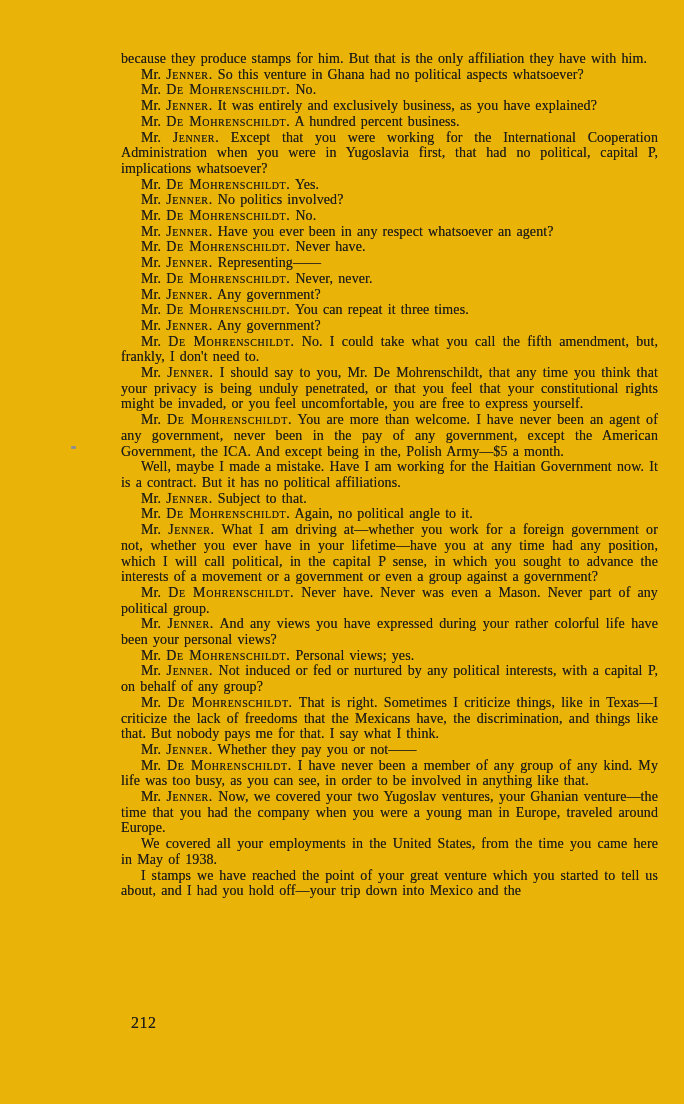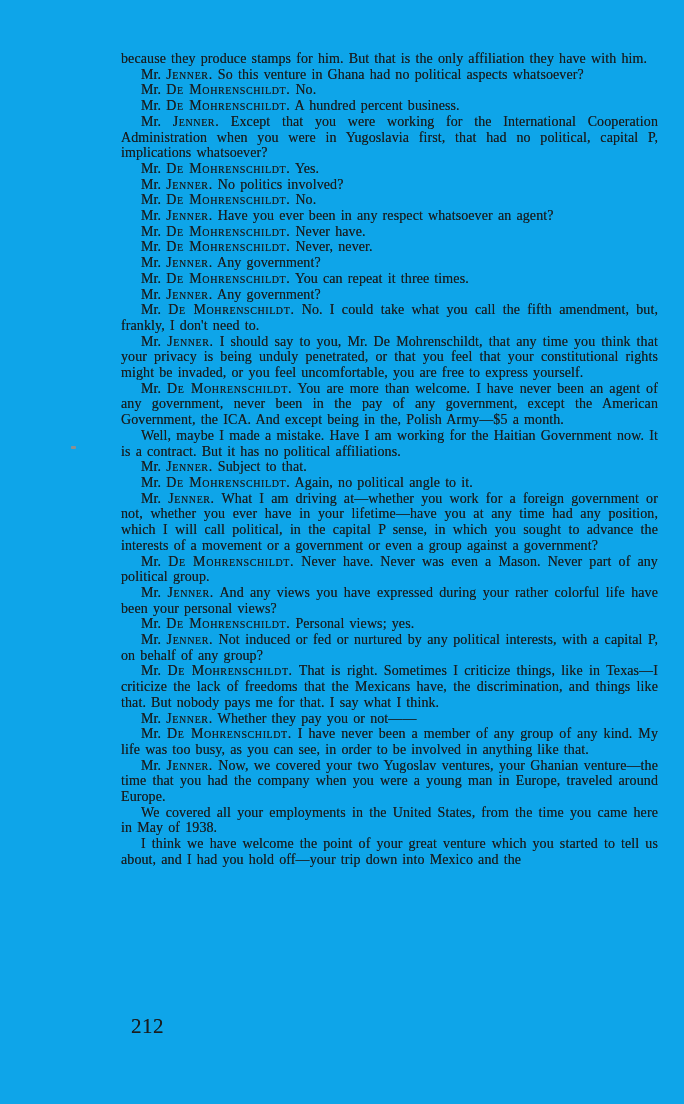--- a/index.html
+++ b/index.html
@@ -4,21 +4,21 @@
 <style>
   html, body {
     margin: 0;
     padding: 0;
     background: #ffffff;
   }
   .scan-page {
     position: relative;
     width: 684px;
     height: 1104px;
-    background: #0ea5e9;
+    background: #eab308;
     overflow: hidden;
     font-family: "Liberation Serif", "DejaVu Serif", serif;
     color: #1c1c1c;
   }
   .text-column {
     position: absolute;
     left: 121px;
     top: 51px;
     width: 537px;
     font-size: 14px;
@@ -37,21 +37,21 @@
   }
   .speaker-name {
     font-variant: small-caps;
     letter-spacing: 0.6px;
     margin-top: 20px;
   }
   .page-number {
     position: absolute;
     left: 131px;
     top: 1014px;
-    font-size: 21px;
+    font-size: 16px;
     letter-spacing: 0.5px;
     text-shadow: 0 0 0.4px rgba(0,0,0,0.55);
     font-family: Liberation Serif, serif;
   }
   .scan-speck {
     position: absolute;
     left: 71px;
     top: 446px;
     width: 5px;
     height: 3px;
@@ -60,44 +60,46 @@
   }
 </style>
 </head>
 <body>
 
 <div class="scan-page">
   <div class="text-column">
       <p class="para">because they produce stamps for him. But that is the only affiliation they have with him.</p>
       <p class="para indent"><span class="speaker-prefix">Mr. </span><span class="speaker-name">Jenner.</span> So this venture in Ghana had no political aspects whatsoever?</p>
       <p class="para indent"><span class="speaker-prefix">Mr. </span><span class="speaker-name">De Mohrenschildt.</span> No.</p>
+      <p class="para indent"><span class="speaker-prefix">Mr. </span><span class="speaker-name">Jenner.</span> It was entirely and exclusively business, as you have explained?</p>
       <p class="para indent"><span class="speaker-prefix">Mr. </span><span class="speaker-name">De Mohrenschildt.</span> A hundred percent business.</p>
       <p class="para indent"><span class="speaker-prefix">Mr. </span><span class="speaker-name">Jenner.</span> Except that you were working for the International Cooperation Administration when you were in Yugoslavia first, that had no political, capital P, implications whatsoever?</p>
       <p class="para indent"><span class="speaker-prefix">Mr. </span><span class="speaker-name">De Mohrenschildt.</span> Yes.</p>
       <p class="para indent"><span class="speaker-prefix">Mr. </span><span class="speaker-name">Jenner.</span> No politics involved?</p>
       <p class="para indent"><span class="speaker-prefix">Mr. </span><span class="speaker-name">De Mohrenschildt.</span> No.</p>
       <p class="para indent"><span class="speaker-prefix">Mr. </span><span class="speaker-name">Jenner.</span> Have you ever been in any respect whatsoever an agent?</p>
       <p class="para indent"><span class="speaker-prefix">Mr. </span><span class="speaker-name">De Mohrenschildt.</span> Never have.</p>
+      <p class="para indent"><span class="speaker-prefix">Mr. </span><span class="speaker-name">Jenner.</span> Representing——</p>
       <p class="para indent"><span class="speaker-prefix">Mr. </span><span class="speaker-name">De Mohrenschildt.</span> Never, never.</p>
       <p class="para indent"><span class="speaker-prefix">Mr. </span><span class="speaker-name">Jenner.</span> Any government?</p>
       <p class="para indent"><span class="speaker-prefix">Mr. </span><span class="speaker-name">De Mohrenschildt.</span> You can repeat it three times.</p>
       <p class="para indent"><span class="speaker-prefix">Mr. </span><span class="speaker-name">Jenner.</span> Any government?</p>
       <p class="para indent"><span class="speaker-prefix">Mr. </span><span class="speaker-name">De Mohrenschildt.</span> No. I could take what you call the fifth amendment, but, frankly, I don't need to.</p>
       <p class="para indent"><span class="speaker-prefix">Mr. </span><span class="speaker-name">Jenner.</span> I should say to you, Mr. De Mohrenschildt, that any time you think that your privacy is being unduly penetrated, or that you feel that your constitutional rights might be invaded, or you feel uncomfortable, you are free to express yourself.</p>
       <p class="para indent"><span class="speaker-prefix">Mr. </span><span class="speaker-name">De Mohrenschildt.</span> You are more than welcome. I have never been an agent of any government, never been in the pay of any government, except the American Government, the ICA. And except being in the, Polish Army—$5 a month.</p>
       <p class="para indent">Well, maybe I made a mistake. Have I am working for the Haitian Government now. It is a contract. But it has no political affiliations.</p>
       <p class="para indent"><span class="speaker-prefix">Mr. </span><span class="speaker-name">Jenner.</span> Subject to that.</p>
       <p class="para indent"><span class="speaker-prefix">Mr. </span><span class="speaker-name">De Mohrenschildt.</span> Again, no political angle to it.</p>
       <p class="para indent"><span class="speaker-prefix">Mr. </span><span class="speaker-name">Jenner.</span> What I am driving at—whether you work for a foreign government or not, whether you ever have in your lifetime—have you at any time had any position, which I will call political, in the capital P sense, in which you sought to advance the interests of a movement or a government or even a group against a government?</p>
       <p class="para indent"><span class="speaker-prefix">Mr. </span><span class="speaker-name">De Mohrenschildt.</span> Never have. Never was even a Mason. Never part of any political group.</p>
       <p class="para indent"><span class="speaker-prefix">Mr. </span><span class="speaker-name">Jenner.</span> And any views you have expressed during your rather colorful life have been your personal views?</p>
       <p class="para indent"><span class="speaker-prefix">Mr. </span><span class="speaker-name">De Mohrenschildt.</span> Personal views; yes.</p>
       <p class="para indent"><span class="speaker-prefix">Mr. </span><span class="speaker-name">Jenner.</span> Not induced or fed or nurtured by any political interests, with a capital P, on behalf of any group?</p>
       <p class="para indent"><span class="speaker-prefix">Mr. </span><span class="speaker-name">De Mohrenschildt.</span> That is right. Sometimes I criticize things, like in Texas—I criticize the lack of freedoms that the Mexicans have, the discrimination, and things like that. But nobody pays me for that. I say what I think.</p>
       <p class="para indent"><span class="speaker-prefix">Mr. </span><span class="speaker-name">Jenner.</span> Whether they pay you or not——</p>
       <p class="para indent"><span class="speaker-prefix">Mr. </span><span class="speaker-name">De Mohrenschildt.</span> I have never been a member of any group of any kind. My life was too busy, as you can see, in order to be involved in anything like that.</p>
       <p class="para indent"><span class="speaker-prefix">Mr. </span><span class="speaker-name">Jenner.</span> Now, we covered your two Yugoslav ventures, your Ghanian venture—the time that you had the company when you were a young man in Europe, traveled around Europe.</p>
       <p class="para indent">We covered all your employments in the United States, from the time you came here in May of 1938.</p>
-      <p class="para indent">I think we have welcome the point of your great venture which you started to tell us about, and I had you hold off—your trip down into Mexico and the</p>
+      <p class="para indent">I stamps we have reached the point of your great venture which you started to tell us about, and I had you hold off—your trip down into Mexico and the</p>
     </div>
   <div class="scan-speck"></div>
   <div class="page-number">212</div>
 </div>
 
 </body></html>

